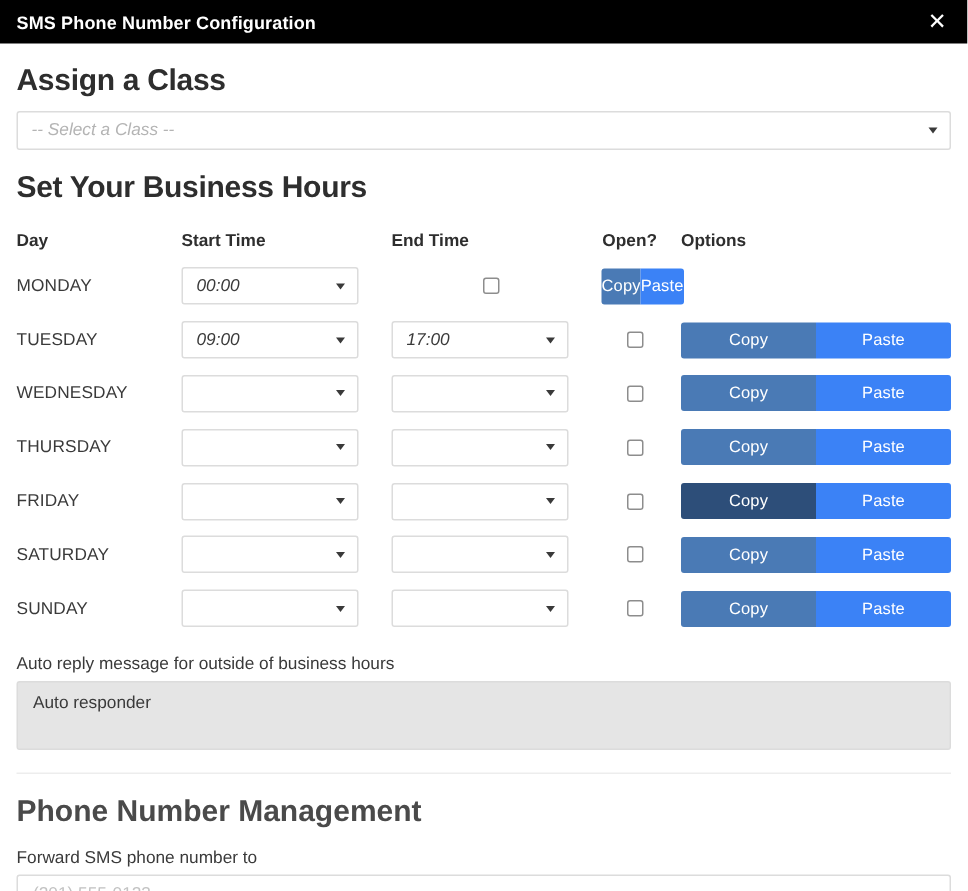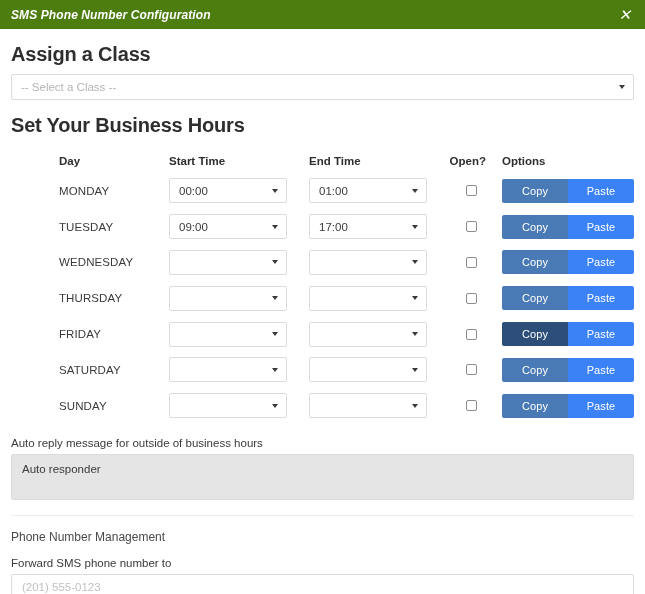--- a/index.html
+++ b/index.html
@@ -7,26 +7,25 @@
     margin: 0; padding: 0;
     width: 645px; height: 594px;
     background: #ffffff;
     font-family: "Liberation Sans", sans-serif;
     overflow: hidden;
   }
 
   
   .titlebar {
     height: 29px;
-    background: #4d7c0f;
+    background: #000000;
     display: flex;
     align-items: center;
     justify-content: space-between;
     padding: 0 12px 0 11px;
-    font-style: italic;
   }
   .titlebar-text {
     color: #ffffff;
     font-size: 12px;
     font-weight: bold;
     letter-spacing: .1px;
     white-space: nowrap;
   }
   .close-icon {
     color: #ffffff;
@@ -41,62 +40,62 @@
   .content { padding: 0 11px; }
 
   h2.section-title {
     font-size: 20px;
     font-weight: bold;
     color: #2e2e2e;
     margin: 14px 0 8px 0;
     letter-spacing: -.2px;
   }
   h2.section-title.light {
-    font-weight: normal;
+    font-weight: bold;
     color: #4a4a4a;
-    font-size: 12px;
+    font-size: 20px;
     letter-spacing: 0;
   }
 
   
   .sel {
     position: relative;
     border: 1px solid #dcdcdc;
     background: #ffffff;
     height: 25px;
     border-radius: 2px;
     display: flex;
     align-items: center;
     padding: 0 8px 0 9px;
     font-size: 11.5px;
     color: #3a3a3a;
     cursor: pointer;
     white-space: nowrap;
     overflow: hidden;
+    font-style: italic;
   }
   .sel .caret {
     position: absolute;
     right: 8px; top: 50%;
     transform: translateY(-50%);
     width: 0; height: 0;
     border-left: 3.5px solid transparent;
     border-right: 3.5px solid transparent;
     border-top: 4.5px solid #3a3a3a;
   }
   .sel.placeholder { color: #b4b4b4; }
   .class-select { height: 26px; width: 100%; }
 
   
   .hours { margin-top: 12px; }
   .row {
     display: grid;
     grid-template-columns: 110px 140px 140px 53px 1fr;
     align-items: center;
     height: 35.8px;
-    margin-left: 48px;
   }
   .row.head { height: 24px; }
   .col-head {
     font-size: 11.5px;
     font-weight: bold;
     color: #2e2e2e;
   }
   .col-head.center { text-align: right; padding-right: 16px;}
   .day-label {
     font-size: 11.5px;
@@ -195,26 +194,20 @@
     </div>
     <div id="rows-container">
         <div class="row">
           <div class="day-label">MONDAY</div>
           <div class="cell-time">
             <div class="sel">
               <span>00:00</span>
               <span class="caret"></span>
             </div>
           </div>
-          <div class="cell-time">
-            <div class="sel">
-              <span>01:00</span>
-              <span class="caret"></span>
-            </div>
-          </div>
           <div class="cb-wrap">
             <div class="cb"></div>
           </div>
           <div class="btn-group">
             <div class="btn copy">Copy</div>
             <div class="btn paste">Paste</div>
           </div>
         </div>
         <div class="row">
           <div class="day-label">TUESDAY</div>

